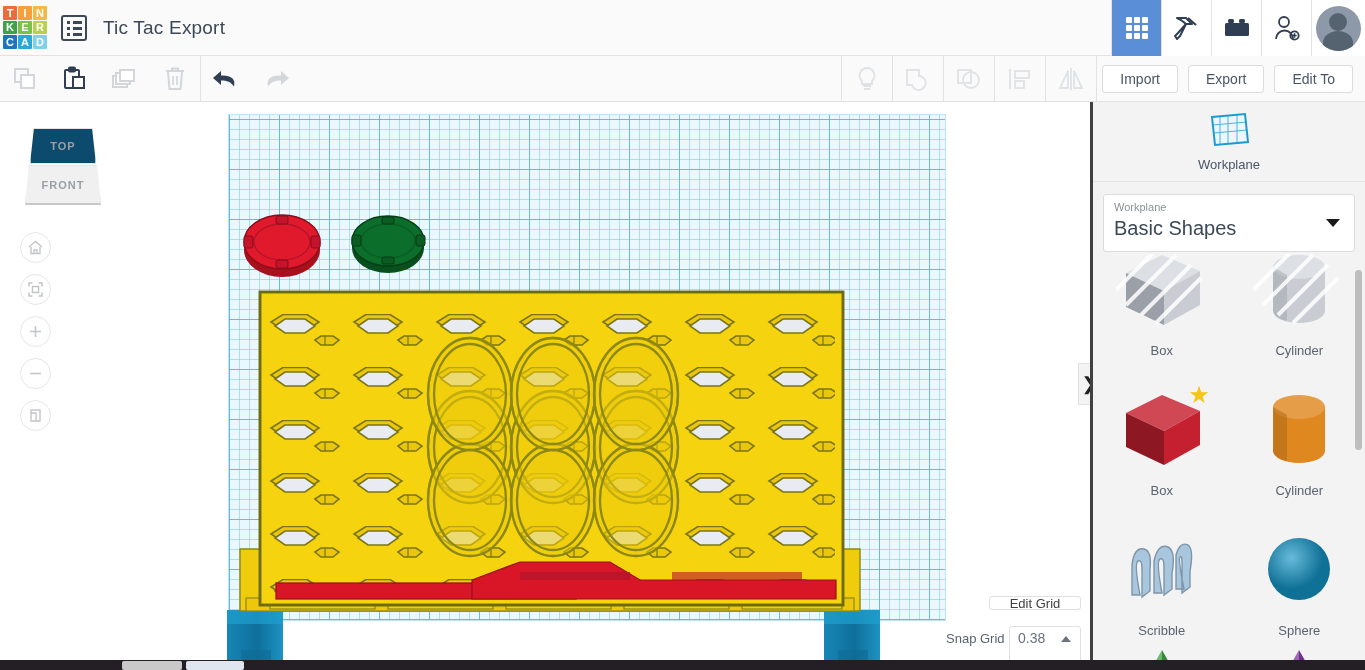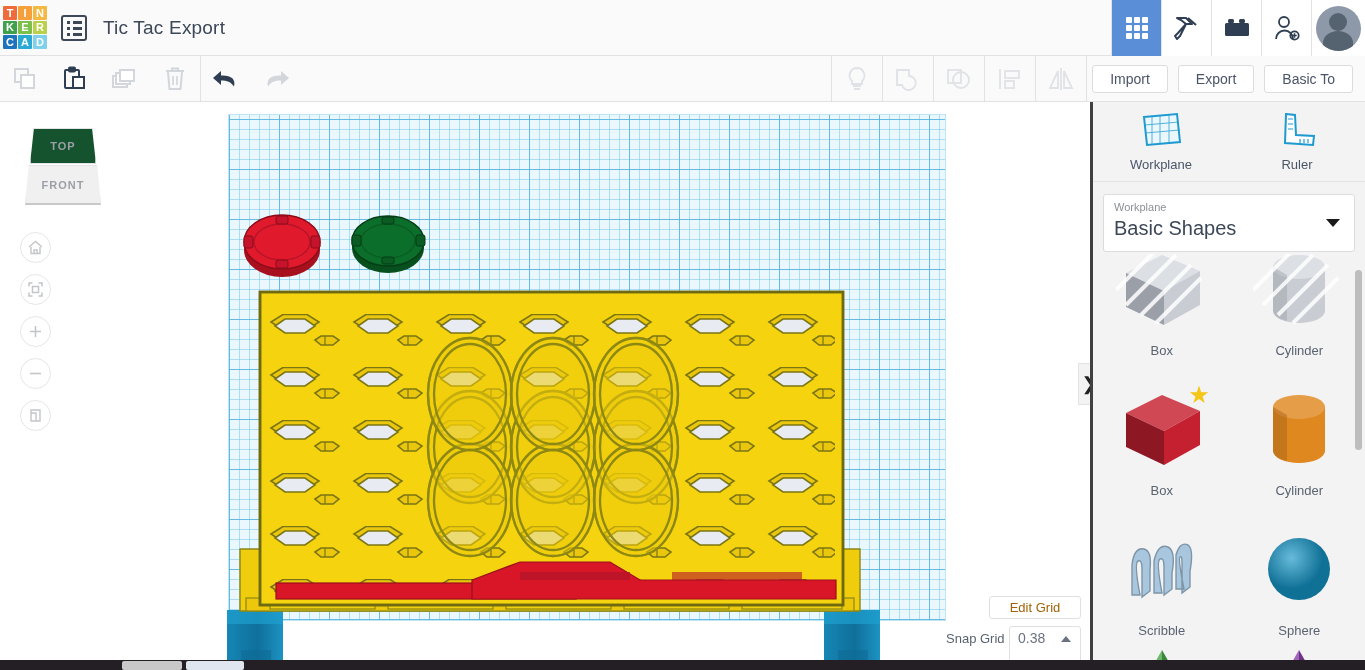--- a/index.html
+++ b/index.html
@@ -66,21 +66,21 @@
   }
   .grid-major { position:absolute; inset:0;
     background:
       repeating-linear-gradient(0deg, rgba(80,175,220,.75) 0 1px, transparent 1px 50px),
       repeating-linear-gradient(90deg, rgba(80,175,220,.75) 0 1px, transparent 1px 50px);
   }
 
   
   .viewcube { position:absolute; left:22px; top:26px; width:82px; height:78px; }
   .cube-top { position:absolute; left:8px; top:0; width:66px; height:36px;
-              background:#14532d; border:1px solid #e4e4e6;
+              background:#0c4a6e; border:1px solid #e4e4e6;
               clip-path: polygon(6% 0, 94% 0, 100% 100%, 0 100%);
               display:flex; align-items:center; justify-content:center;
               font-size:11px; font-weight:bold; color:#9aa0a6; letter-spacing:1px; }
   .cube-front { position:absolute; left:3px; top:37px; width:76px; height:40px;
               background:#f0f0f1; border:1px solid #e4e4e6; border-bottom:2px solid #c8c8ca;
               clip-path: polygon(5% 0, 95% 0, 100% 100%, 0 100%);
               display:flex; align-items:center; justify-content:center;
               font-size:11px; font-weight:bold; color:#9aa0a6; letter-spacing:1px; }
   .navbtn { position:absolute; left:20px; width:31px; height:31px; border:1px solid #e6e6e8;
             border-radius:50%; background:#fff; display:flex; align-items:center;
@@ -108,23 +108,23 @@
   .shape-cell { height:140px; display:flex; flex-direction:column; align-items:center;
                 justify-content:flex-end; padding-bottom:8px; }
   .shape-label { font-size:13px; color:#5a6370; margin-top:8px; }
   .scrollbar { position:absolute; right:6px; top:16px; width:7px; height:180px;
                background:#bdbdbd; border-radius:4px; }
   .panel-toggle { position:absolute; left:1078px; top:363px; width:22px; height:42px;
                   background:#f3f3f4; border:1px solid #e2e2e4; display:flex;
                   align-items:center; justify-content:center; font-size:18px; color:#222; }
 
   
-  .edit-grid-btn { position:absolute; left:989px; top:596px; width:92px; height:23px;
+  .edit-grid-btn { position:absolute; left:989px; top:596px; width:92px; height:14px;
                    border:1px solid #e0e0e2; border-radius:3px; background:#fff;
-                   font-size:13px; color:#a16207; display:flex; align-items:center;
+                   font-size:13px; color:#404040; display:flex; align-items:center;
                    justify-content:center; }
   .snap-label { position:absolute; left:946px; top:631px; font-size:13px; color:#5a6370; }
   .snap-box { position:absolute; left:1009px; top:626px; width:72px; height:40px;
               border:1px solid #e0e0e2; border-radius:3px; background:#fff;
               font-size:14px; color:#6a7280; padding:3px 8px; }
   .snap-box .up { position:absolute; right:9px; top:9px; width:0; height:0;
                   border-left:5px solid transparent; border-right:5px solid transparent;
                   border-bottom:6px solid #6a7280; }
   .taskbar { position:absolute; left:0; top:660px; width:1365px; height:10px; background:#241f24; }
   .taskbar .tb-item { position:absolute; top:1px; height:9px; border-radius:2px; }
@@ -302,21 +302,21 @@
         <path d="M15 2 V24"></path>
             <path d="M12 22 L4 22 L12 5 Z"></path>
             <path d="M18 22 L26 22 L18 5 Z"></path>
           </g>
         </svg>
     </div>
     <div class="tb-sep"></div>
 
     <div class="txt-btn">Import</div>
     <div class="txt-btn">Export</div>
-    <div class="txt-btn" style="margin-right:12px">Basic To</div>
+    <div class="txt-btn" style="margin-right:12px">Edit To</div>
   </div>
 
   <div class="viewport">
 
     <div class="grid-area">
       <div class="grid-major"></div>
     </div>
 
     <div class="viewcube">
       <div class="cube-top">TOP</div>
@@ -489,32 +489,20 @@
           <g stroke="#1f9ad1" stroke-width="2" fill="#eaf7fd">
             <path d="M5 6 L38 3 L41 31 L8 34 Z"></path>
           </g>
           <g stroke="#1f9ad1" stroke-width="1" opacity=".75">
             <path d="M13 4.5 V33 M21 4 V32.5 M30 3.5 V32"></path>
             <path d="M5.8 14 L40 11 M6.6 22 L40.5 19"></path>
           </g>
         </svg>
         <div class="rp-tool-label">Workplane</div>
       </div>
-      <div class="rp-tool">
-        <svg width="44" height="40" viewBox="0 0 44 40">
-          <g stroke="#1f9ad1" stroke-width="2" fill="#ffffff">
-            <path d="M11 3 L20 4 L21 24 L39 25 L38 34 L10 32 Z"></path>
-          </g>
-          <g stroke="#1f9ad1" stroke-width="1.2">
-            <path d="M13 8 h5 M13 13 h5 M13 18 h5"></path>
-            <path d="M25 28 v4 M29 28 v4 M33 28 v4"></path>
-          </g>
-        </svg>
-        <div class="rp-tool-label">Ruler</div>
-      </div>
     </div>
 
     <div class="rp-select">
       <div class="small">Workplane</div>
       <div class="big">Basic Shapes</div>
       <div class="caret"></div>
     </div>
 
     <div class="shapes">
       <div class="shape-grid" id="shapeGrid">

